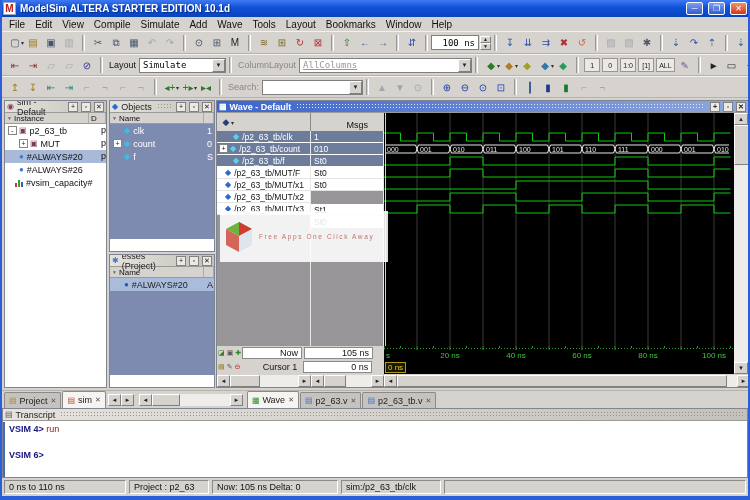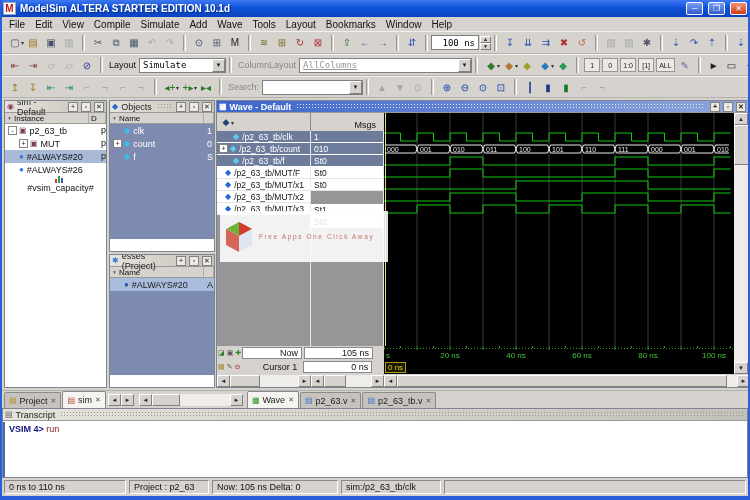--- a/index.html
+++ b/index.html
@@ -48,21 +48,21 @@
 .nicon{font-size:8px;margin-right:3px;flex:none}
 .unit{position:absolute;left:96px;top:1px}
 .bluebody{background:#7e8bb0}
 .orow{height:13px;display:flex;align-items:center;font-size:9px;color:#fff;position:relative;white-space:nowrap}
 .orow .val{position:absolute;left:97px}
 .orow.sel{background:#a9bcdc;color:#222}
 .chart-icon{display:inline-flex;gap:1px;align-items:flex-end;height:9px;margin-right:3px}
 .chart-icon i{width:2px;display:block}
 
 .wn-top{position:absolute;left:0;top:12px;width:94px;height:18px;background:#d6d3ce;border-right:1px solid #8a8a8a;display:flex;align-items:center;padding-left:2px;gap:1px}
-.wv-top{position:absolute;left:106px;top:12px;width:73px;height:18px;background:#d6d3ce;border-right:1px solid #8a8a8a;display:flex;align-items:flex-end;justify-content:flex-end;padding:0 19px 1px 0;font-size:9px;color:#111}
+.wv-top{position:absolute;left:98px;top:12px;width:73px;height:18px;background:#d6d3ce;border-right:1px solid #8a8a8a;display:flex;align-items:flex-end;justify-content:flex-end;padding:0 19px 1px 0;font-size:9px;color:#111}
 .ww-top{position:absolute;left:167px;top:12px;width:350px;height:18px;background:#000}
 .wn-rows{position:absolute;left:0;top:30px;width:94px;height:215px;background:#989598;border-right:1px solid #e8e8e8;overflow:hidden}
 .wv-rows{position:absolute;left:94px;top:30px;width:73px;height:215px;background:#989598;border-right:1px solid #e8e8e8;overflow:hidden}
 .srow{height:12px;display:flex;align-items:center;font-size:8.5px;border-bottom:1px solid #e4e4e4;background:#fff;color:#111;white-space:nowrap;overflow:hidden}
 .srow.sel{background:#6e7c9c;color:#fff;border-bottom-color:#fff}
 .ww{position:absolute;left:167px;top:12px;width:350px;height:233px;background:#000}
 .wrow-strip{position:absolute;left:0;top:245px;height:14px;background:#d6d3ce;display:flex;align-items:center;font-size:9px}
 .nfield{background:#fff;border:1px solid #8a8a8a;height:12px;display:flex;align-items:center;justify-content:flex-end;padding:0 3px;font-size:9px;color:#111}
 .ww-ruler{position:absolute;left:167px;top:245px;width:350px;height:14px;background:#000}
 .ww-cursor{position:absolute;left:167px;top:259px;width:350px;height:14px;background:#000;display:flex;align-items:center}
@@ -325,21 +325,21 @@
             <span class="nicon" style="color: rgb(59, 124, 214);">●</span>
             <span>#ALWAYS#20</span>
             <span class="unit">p</span>
           </div>
           <div class="trow" style="padding-left: 14px;">
             <span style="width: 0px;"></span>
             <span class="nicon" style="color: rgb(59, 124, 214);">●</span>
             <span>#ALWAYS#26</span>
             <span class="unit"></span>
           </div>
-          <div class="trow" style="padding-left: 10px; flex-direction: column;">
+          <div class="trow" style="padding-left: 10px;">
             <span style="width: 0px;"></span>
             <span class="chart-icon">
               <i style="height:4px;background:#c23b3b"></i>
               <i style="height:7px;background:#3b9e3b"></i>
               <i style="height:5px;background:#3b5bc2"></i>
             </span>
             <span>#vsim_capacity#</span>
             <span class="unit"></span>
           </div>
         </div>
@@ -682,20 +682,21 @@
 
   <div class="transcript">
     <div class="phead">
       <span class="hicon" style="color:#555">▤</span>
       <span>Transcript</span>
       <span class="dots"></span>
     </div>
     <div class="tbody" id="transLines">
         <div class="tline"><span class="prompt">VSIM 4&gt;</span><span class="cmd"> run</span></div>
         <div class="tline"></div>
+        <div class="tline"><span class="prompt">VSIM 6&gt;</span></div>
       </div>
   </div>
 
   <div class="statusbar" id="statusbar">
       <span class="scell" style="width: 122px;">0 ns to 110 ns</span>
       <span class="scell" style="width: 80px;">Project : p2_63</span>
       <span class="scell" style="width: 126px;">Now: 105 ns  Delta: 0</span>
       <span class="scell" style="width: 100px;">sim:/p2_63_tb/clk</span>
       <span class="scell fill"></span>
     </div>

